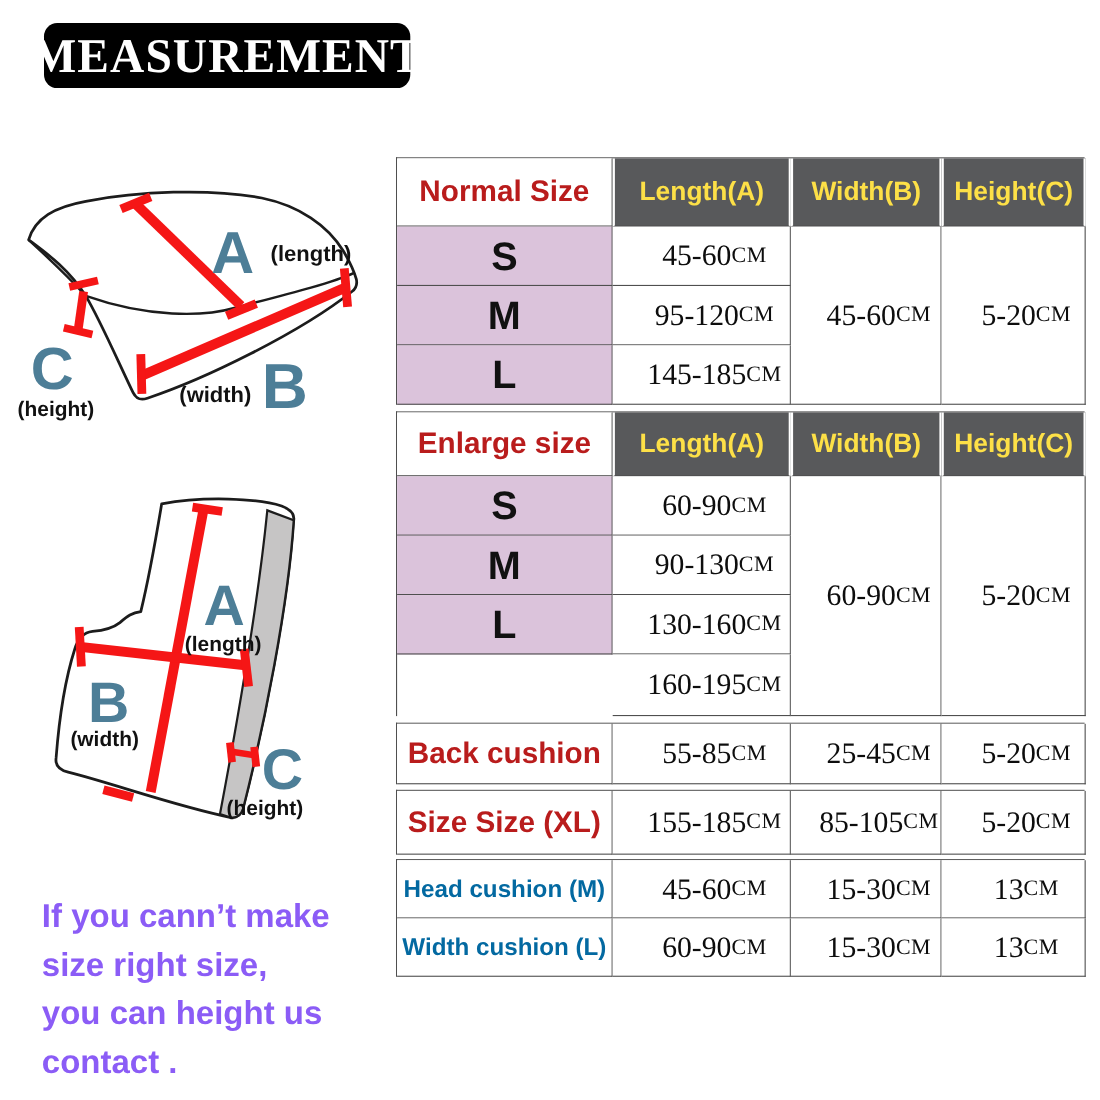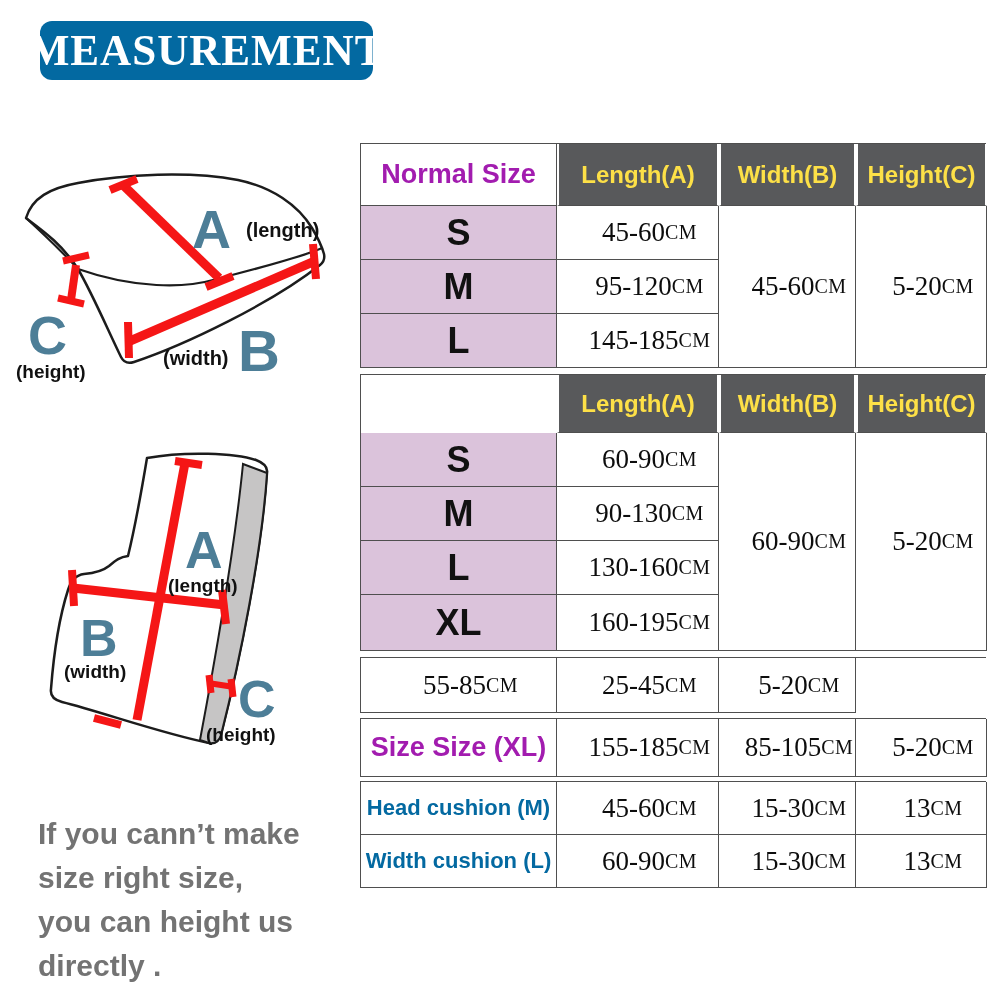--- a/index.html
+++ b/index.html
@@ -3,21 +3,21 @@
 <meta charset="utf-8">
 <style>
   html,body{margin:0;padding:0;background:#fff;}
   #canvas{
     position:relative;width:1000px;height:1000px;background:#ffffff;
     font-family:"Liberation Sans",sans-serif;overflow:hidden;
   }
   
   .banner{
     position:absolute;left:40px;top:21px;width:333px;height:59px;
-    background:#0369a1;border-radius:12px;
+    background:#000000;border-radius:12px;
     display:flex;align-items:center;justify-content:center;
   }
   .banner span{
     font-family:"Liberation Serif",serif;font-weight:700;font-size:44px;
     color:#ffffff;letter-spacing:1px;transform:scaleX(.98);
   }
   
   .tblock{
     position:absolute;left:360px;width:626px;display:grid;
     grid-template-columns:196px 162px 137px 131px;
@@ -27,29 +27,29 @@
   .cell{
     border-right:1px solid #4f4f4f;border-bottom:1px solid #4f4f4f;
     display:flex;align-items:center;justify-content:center;
     box-sizing:border-box;background:#fff;text-align:center;
   }
   .ghead{
     background:#58595b;color:#fde047;font-weight:700;font-size:24px;
     border-left:2px solid #fff;border-right:2px solid #fff;
     letter-spacing:0;
   }
-  .tlabel{color:#a21caf;font-weight:700;font-size:27px;}
+  .tlabel{color:#b91c1c;font-weight:700;font-size:27px;}
   .tlabel-sm{color:#0369a1;font-weight:700;font-size:22px;}
   .pink{background:#dbc3db;font-weight:700;font-size:36px;color:#111;}
   .val{font-family:"Liberation Serif",serif;font-size:27px;color:#0d0d0d;padding-left:24px;}
   .val .cm{font-size:0.74em;letter-spacing:0.5px;}
   
   .note{
     position:absolute;left:38px;top:812px;width:330px;
-    font-size:30px;font-weight:700;color:#737373;line-height:44px;
+    font-size:30px;font-weight:700;color:#8b5cf6;line-height:44px;
   }
   
   .diag{position:absolute;}
   .diag text.big{fill:#4d7e97;font-weight:700;font-family:"Liberation Sans",sans-serif;}
   .diag text.small{fill:#111;font-weight:700;font-family:"Liberation Sans",sans-serif;}
 </style>
 </head>
 <body>
 
 <div id="canvas">
@@ -120,36 +120,37 @@
     <div class="cell val" style="grid-area:2/2/3/3">45-60<span class="cm">CM</span></div>
     <div class="cell pink" style="grid-area:3/1/4/2">M</div>
     <div class="cell val" style="grid-area:3/2/4/3">95-120<span class="cm">CM</span></div>
     <div class="cell pink" style="grid-area:4/1/5/2">L</div>
     <div class="cell val" style="grid-area:4/2/5/3">145-185<span class="cm">CM</span></div>
     <div class="cell val" style="grid-area:2/3/5/4">45-60<span class="cm">CM</span></div>
     <div class="cell val" style="grid-area:2/4/5/5">5-20<span class="cm">CM</span></div>
   </div>
 
   <div class="tblock" style="top:374px;grid-template-rows:58px 54px 54px 54px 56px">
+    <div class="cell tlabel" style="grid-area:1/1/2/2">Enlarge size</div>
     <div class="cell ghead" style="grid-area:1/2/2/3">Length(A)</div>
     <div class="cell ghead" style="grid-area:1/3/2/4">Width(B)</div>
     <div class="cell ghead" style="grid-area:1/4/2/5">Height(C)</div>
     <div class="cell pink" style="grid-area:2/1/3/2">S</div>
     <div class="cell val" style="grid-area:2/2/3/3">60-90<span class="cm">CM</span></div>
     <div class="cell pink" style="grid-area:3/1/4/2">M</div>
     <div class="cell val" style="grid-area:3/2/4/3">90-130<span class="cm">CM</span></div>
     <div class="cell pink" style="grid-area:4/1/5/2">L</div>
     <div class="cell val" style="grid-area:4/2/5/3">130-160<span class="cm">CM</span></div>
-    <div class="cell pink" style="grid-area:5/1/6/2">XL</div>
     <div class="cell val" style="grid-area:5/2/6/3">160-195<span class="cm">CM</span></div>
     <div class="cell val" style="grid-area:2/3/6/4">60-90<span class="cm">CM</span></div>
     <div class="cell val" style="grid-area:2/4/6/5">5-20<span class="cm">CM</span></div>
   </div>
 
   <div class="tblock" style="top:657px;grid-template-rows:55px">
+    <div class="cell tlabel">Back cushion</div>
     <div class="cell val">55-85<span class="cm">CM</span></div>
     <div class="cell val">25-45<span class="cm">CM</span></div>
     <div class="cell val">5-20<span class="cm">CM</span></div>
   </div>
 
   <div class="tblock" style="top:718px;grid-template-rows:58px">
     <div class="cell tlabel">Size Size (XL)</div>
     <div class="cell val">155-185<span class="cm">CM</span></div>
     <div class="cell val">85-105<span class="cm">CM</span></div>
     <div class="cell val">5-20<span class="cm">CM</span></div>
@@ -163,16 +164,16 @@
     <div class="cell tlabel-sm">Width cushion (L)</div>
     <div class="cell val">60-90<span class="cm">CM</span></div>
     <div class="cell val">15-30<span class="cm">CM</span></div>
     <div class="cell val">13<span class="cm">CM</span></div>
   </div>
 
   <div class="note">
     <div>If you cann’t make</div>
     <div>size right size,</div>
     <div>you can height us</div>
-    <div>directly .</div>
+    <div>contact .</div>
   </div>
 
 </div>
 
 </body></html>

